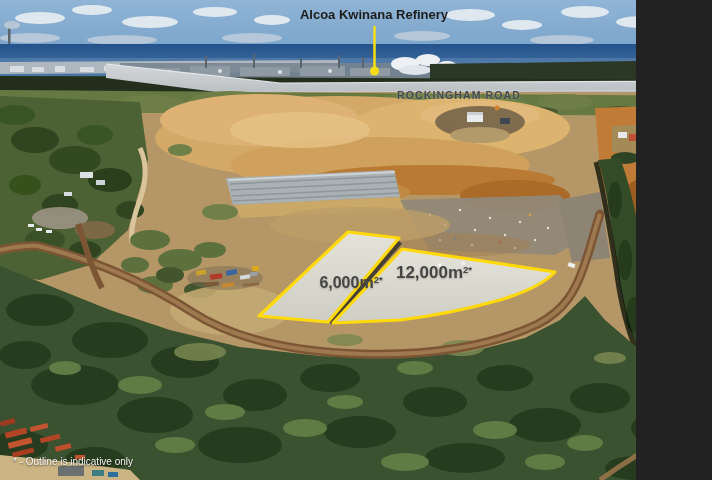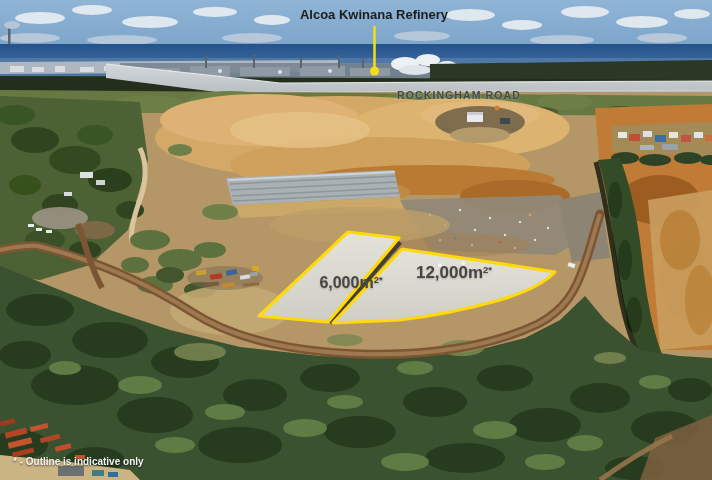--- a/index.html
+++ b/index.html
@@ -1,34 +1,34 @@
 <!DOCTYPE html>
 <html style="--accent-yellow: #F4DF17; --outline-yellow: #FFD90A; --callout-text: #1d1d1b; --road-text: #41484e; --parcel-text: #454545; --disclaimer-text: #f4f4f2;"><head>
 <meta charset="utf-8">
 <style>
   html,body{margin:0;padding:0;background:#222;}
-  .stage{position:relative;width:712px;height:480px;overflow:hidden;
+  .stage{position:relative;width:636px;height:480px;overflow:hidden;
          font-family:"Liberation Sans",sans-serif;background:#3b5230;}
   .stage svg{position:absolute;left:0;top:0;display:block;}
   .overlay{position:absolute;white-space:nowrap;}
   .callout-box{left:304px;top:2px;width:140px;height:24px;
 apply      background:var(--accent-yellow,#F4DF17);
       display:flex;align-items:center;justify-content:center;
       font-size:13px;font-weight:600;color:var(--callout-text,#1d1d1b);}
   .road-label{left:459px;top:95px;transform:translate(-50%,-50%);
       font-size:10.5px;font-weight:700;letter-spacing:1.1px;
       color:var(--road-text,#41484e);text-shadow:0 0 2px rgba(255,255,255,.45);text-align:right;}
   .parcel-label{transform:translate(-50%,-50%);
       font-size:16px;font-weight:600;color:var(--parcel-text,#464646);
       text-shadow:0 1px 2px rgba(90,80,60,.35);}
   .parcel-label .sup{font-size:9.5px;position:relative;top:-5px;}
   .label-6000{left:351px;top:273px;margin-top:10px;}
-  .label-12000{left:454px;top:273px;font-size:17px;}
+  .label-12000{left:434px;top:273px;font-size:17px;}
   .disclaimer{left:13px;top:456px;font-size:10px;
-      color:var(--disclaimer-text,#f4f4f2);text-shadow:0 1px 2px rgba(0,0,0,.65);font-weight:bold;}
+      color:var(--disclaimer-text,#f4f4f2);text-shadow:0 1px 2px rgba(0,0,0,.65);}
   .parcel{fill:url(#padG);stroke:var(--outline-yellow,#FFD90A);stroke-width:3.2;stroke-linejoin:round;}
   .leader{stroke:var(--accent-yellow,#F4DF17);stroke-width:2.5;}
   .leader-dot{fill:var(--accent-yellow,#F4DF17);}
 </style>
 </head>
 <body>
 
 <div class="stage">
 
 <svg width="712" height="480" viewBox="0 0 712 480">

